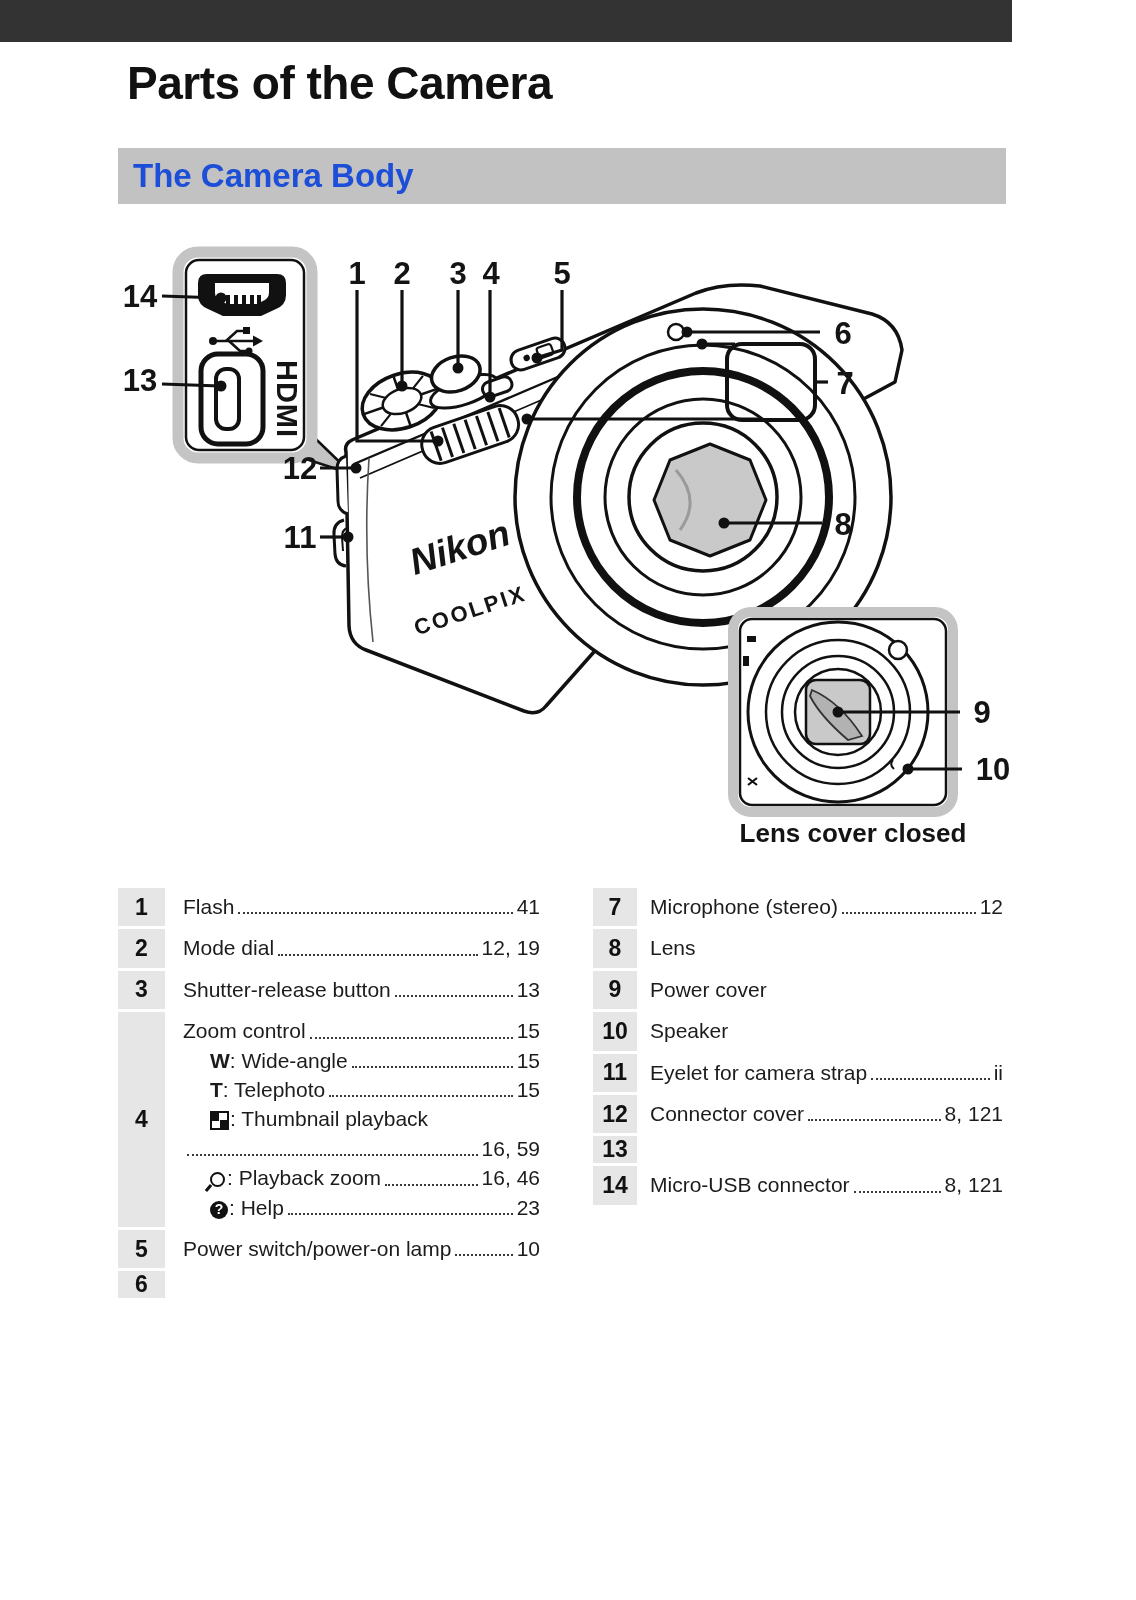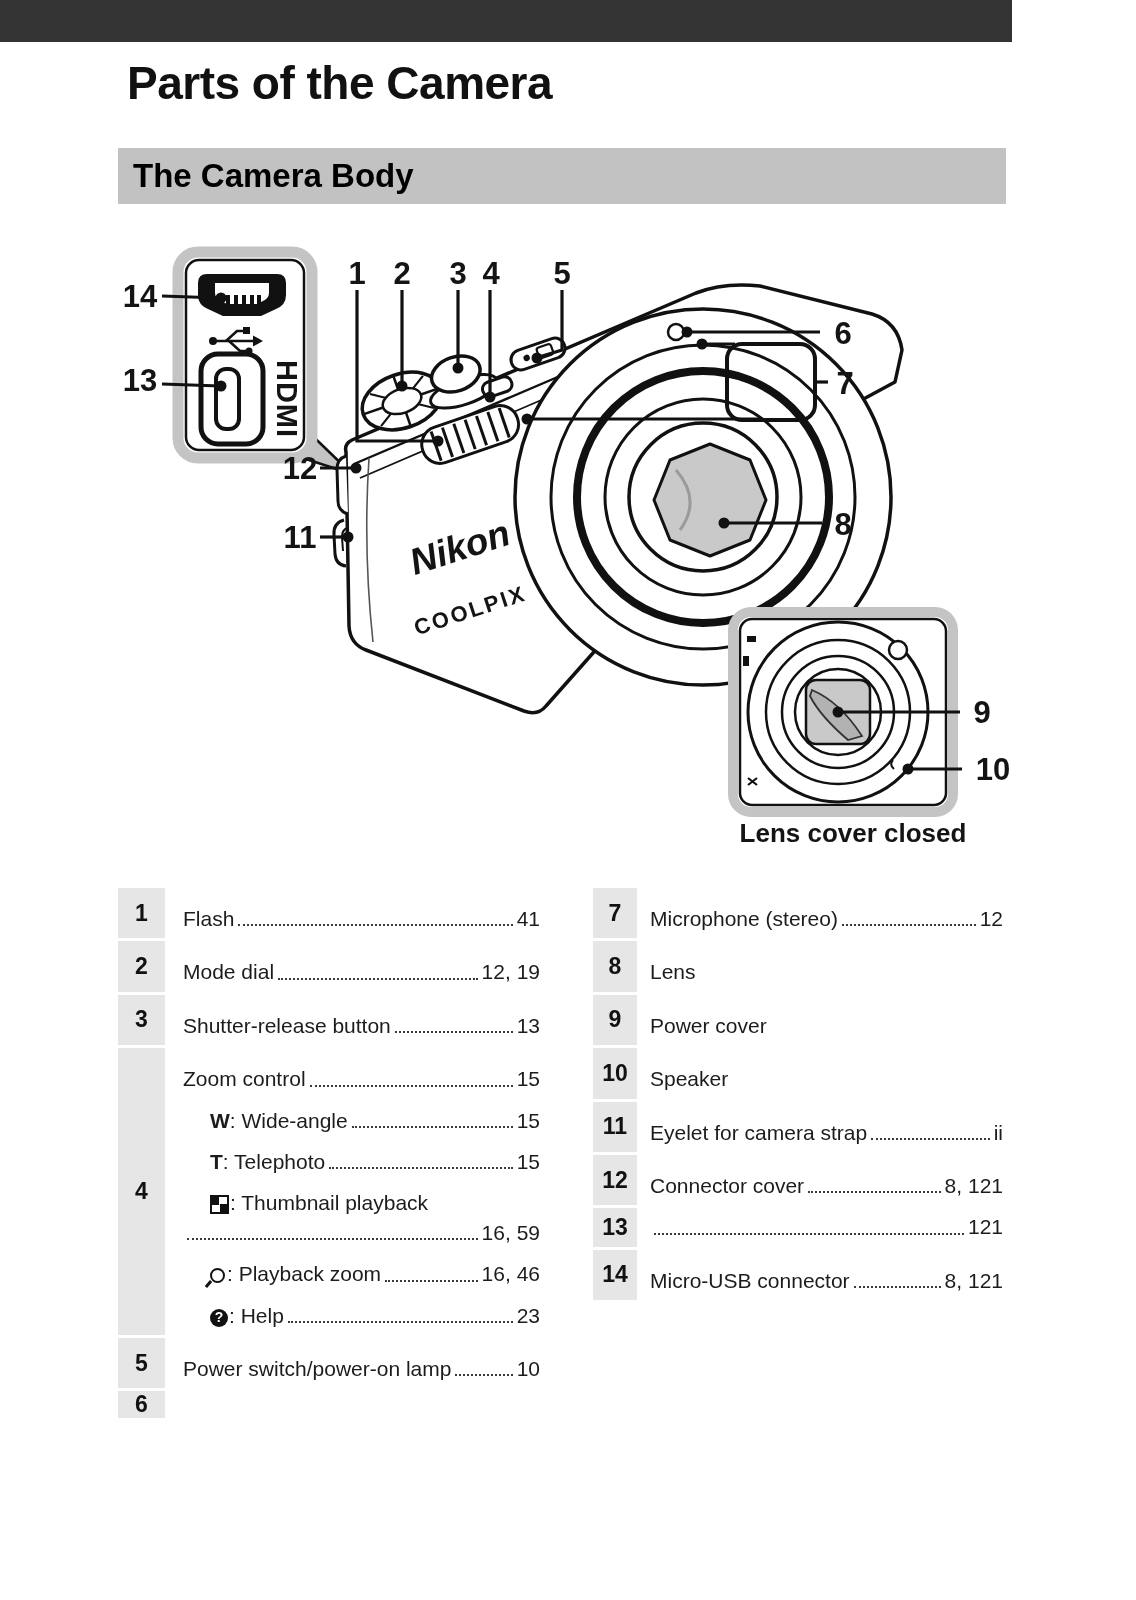--- a/index.html
+++ b/index.html
@@ -2,21 +2,21 @@
 <html><head>
 <meta charset="utf-8">
 <style>
   html,body{margin:0;padding:0;background:#fff;}
   .page{position:relative;width:1012px;height:1600px;background:#ffffff;overflow:hidden;
         font-family:"Liberation Sans","DejaVu Sans",sans-serif;color:#1c1c1c;}
   .topbar{position:absolute;left:0;top:0;width:1136px;height:42px;background:#333333;}
   .title{position:absolute;left:127px;top:56px;font-size:46px;font-weight:800;letter-spacing:-0.5px;color:#111;}
   .banner{position:absolute;left:118px;top:148px;width:888px;height:56px;background:#c2c2c2;
           display:flex;align-items:center;}
-  .banner span{font-size:33px;font-weight:800;color:#000000;padding-left:15px;}
+  .banner span{font-size:33px;font-weight:800;color:#1d4ed8;padding-left:15px;}
   .side-tab{position:absolute;left:1057px;top:377px;width:79px;height:78px;background:#3a3a3a;}
   .side-label{position:absolute;left:1062px;top:472px;height:240px;writing-mode:vertical-rl;
               font-size:19.5px;color:#1a1a1a;letter-spacing:0.5px;}
   .page-number{position:absolute;left:1058px;top:1520px;font-size:27px;font-style:italic;font-weight:600;color:#111;}
 
   svg.diagram{position:absolute;left:0;top:0;width:1136px;height:1600px;pointer-events:none;
               font-family:"Liberation Sans","DejaVu Sans",sans-serif;}
   svg .co{font-weight:800;font-size:31px;fill:#141414;text-anchor:middle;}
   svg .cap{font-weight:800;font-size:26px;fill:#141414;text-anchor:middle;}
   svg .nik{font-style:italic;font-weight:800;font-size:37px;fill:#141414;text-anchor:middle;}
@@ -27,21 +27,21 @@
   .col-left{left:118px;width:422px;}
   .col-right{left:593px;width:410px;}
   .part-row{display:flex;align-items:stretch;margin-bottom:3px;}
   .part-num{flex:0 0 47px;background:#e6e6e6;display:flex;align-items:center;justify-content:center;
             font-size:23px;font-weight:800;color:#111;}
   .col-right .part-num{flex-basis:44px;}
   .part-lines{flex:1;display:flex;flex-direction:column;justify-content:center;padding:4px 0 5px 18px;}
   .col-right .part-lines{padding-left:13px;}
   .part-line{display:flex;align-items:flex-end;font-size:21px;line-height:1.4;color:#1c1c1c;}
   .part-line.indent{margin-left:27px;}
-  .part-label{white-space:nowrap;margin-top:12px;}
+  .part-label{white-space:nowrap;}
   .dots{flex:1 1 auto;min-width:10px;margin:0 4px;border-bottom:2.5px dotted #3a3a3a;margin-bottom:7px;}
   .part-page{white-space:nowrap;}
   .icon{flex:0 0 auto;}
   .icon-wide-angle,.icon-telephoto{font-weight:800;font-size:21px;}
   .icon-thumbnail-playback{display:inline-block;width:15px;height:15px;border:2.5px solid #111;
       background:conic-gradient(#fff 0 25%,#111 0 50%,#fff 0 75%,#111 0);margin:0 1px 4px 0;}
   .icon-playback-zoom{position:relative;display:inline-block;width:11px;height:11px;
       border:2.5px solid #111;border-radius:50%;margin:0 2px 6px 0;}
   .icon-playback-zoom::after{content:"";position:absolute;left:-5px;top:10px;width:3px;height:8px;
       background:#111;transform:rotate(40deg);}
@@ -369,24 +369,20 @@
           <div class="part-line">
             <span class="part-label">Connector cover</span>
             <span class="dots"></span>
             <span class="part-page">8, 121</span>
           </div>
         </div>
       </div>
       <div class="part-row">
         <div class="part-num">13</div>
         <div class="part-lines">
-          <div class="part-line">
-            <span class="dots"></span>
-            <span class="part-page">121</span>
-          </div>
         </div>
       </div>
       <div class="part-row">
         <div class="part-num">14</div>
         <div class="part-lines">
           <div class="part-line">
             <span class="part-label">Micro-USB connector</span>
             <span class="dots"></span>
             <span class="part-page">8, 121</span>
           </div>

